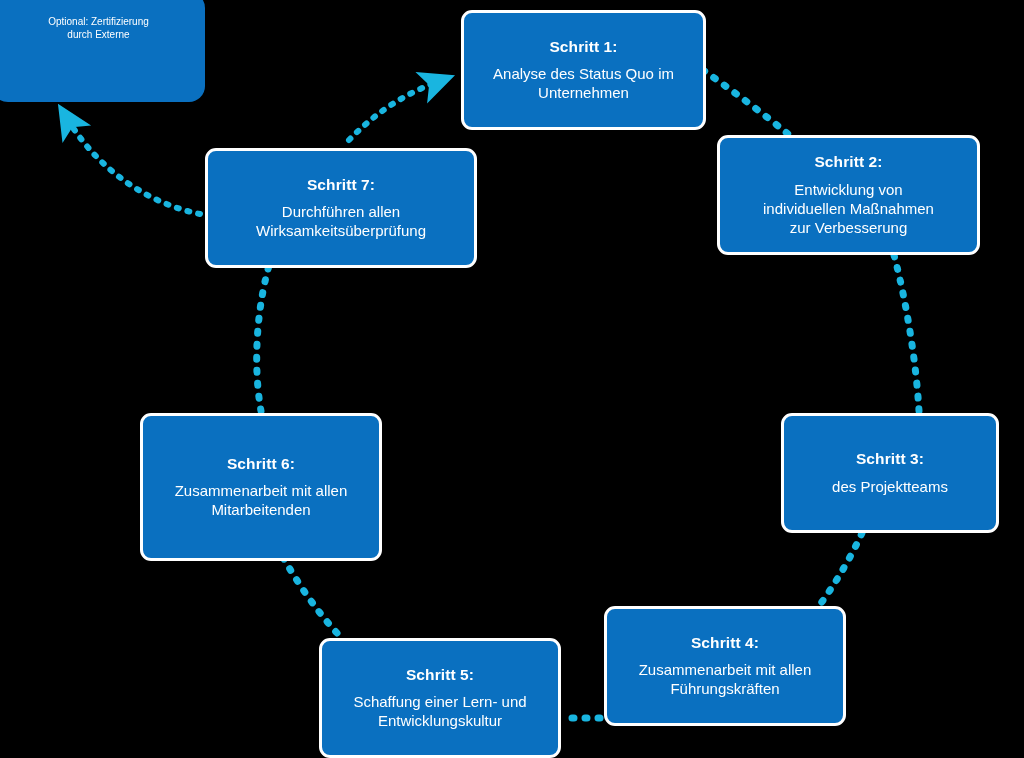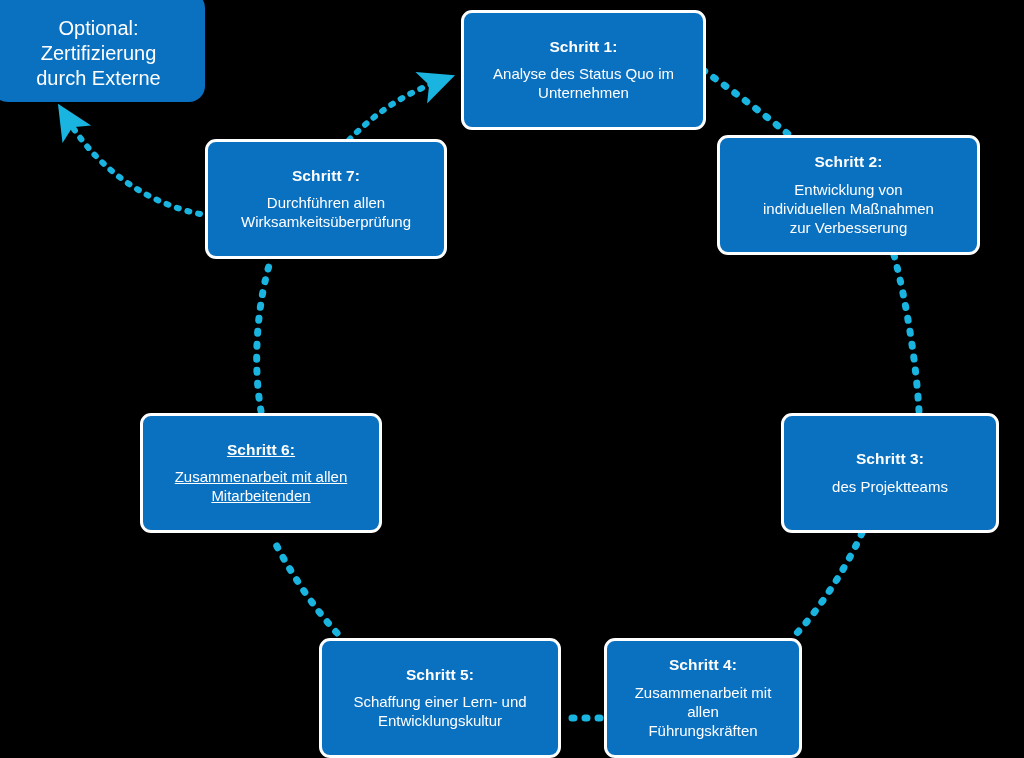--- a/index.html
+++ b/index.html
@@ -52,21 +52,21 @@
     font-weight: normal;
   }
   
   .node.optional {
     border: none;
     border-radius: 16px;
     justify-content: flex-start;
     padding-top: 24px;
   }
   .node.optional .body {
-    font-size: 20px;
+    font-size: 10px;
   }
 </style>
 </head>
 <body>
 
 <div id="stage">
 
   <svg class="connectors" viewBox="0 0 1024 758" xmlns="http://www.w3.org/2000/svg">
     <defs>
       <marker id="ah" markerWidth="7" markerHeight="7" refX="3.2" refY="3.2" orient="auto" markerUnits="strokeWidth">
@@ -107,37 +107,37 @@
     <div class="body">Entwicklung von</div>
     <div class="body">individuellen Maßnahmen</div>
     <div class="body">zur Verbesserung</div>
   </div>
 
   <div class="node" style="left:781px; top:413px; width:218px; height:120px;">
     <div class="title">Schritt 3:</div>
     <div class="body">des Projektteams</div>
   </div>
 
-  <div class="node" style="left:604px; top:638px; width:198px; height:120px;">
+  <div class="node" style="left:604px; top:606px; width:242px; height:120px;">
     <div class="title">Schritt 4:</div>
     <div class="body">Zusammenarbeit mit allen</div>
     <div class="body">Führungskräften</div>
   </div>
 
   <div class="node" style="left:319px; top:638px; width:242px; height:120px;align-items:center;">
     <div class="title">Schritt 5:</div>
     <div class="body">Schaffung einer Lern- und</div>
     <div class="body">Entwicklungskultur</div>
   </div>
 
-  <div class="node" style="left:140px; top:413px; width:242px; height:120px;text-decoration:underline;">
+  <div class="node" style="left:140px; top:413px; width:242px; height:148px;">
     <div class="title">Schritt 6:</div>
     <div class="body">Zusammenarbeit mit allen</div>
     <div class="body">Mitarbeitenden</div>
   </div>
 
-  <div class="node" style="left:205px; top:139px; width:242px; height:120px;">
+  <div class="node" style="left:205px; top:148px; width:272px; height:120px;">
     <div class="title">Schritt 7:</div>
     <div class="body">Durchführen allen</div>
     <div class="body">Wirksamkeitsüberprüfung</div>
   </div>
 
 </div>
 
 </body></html>

